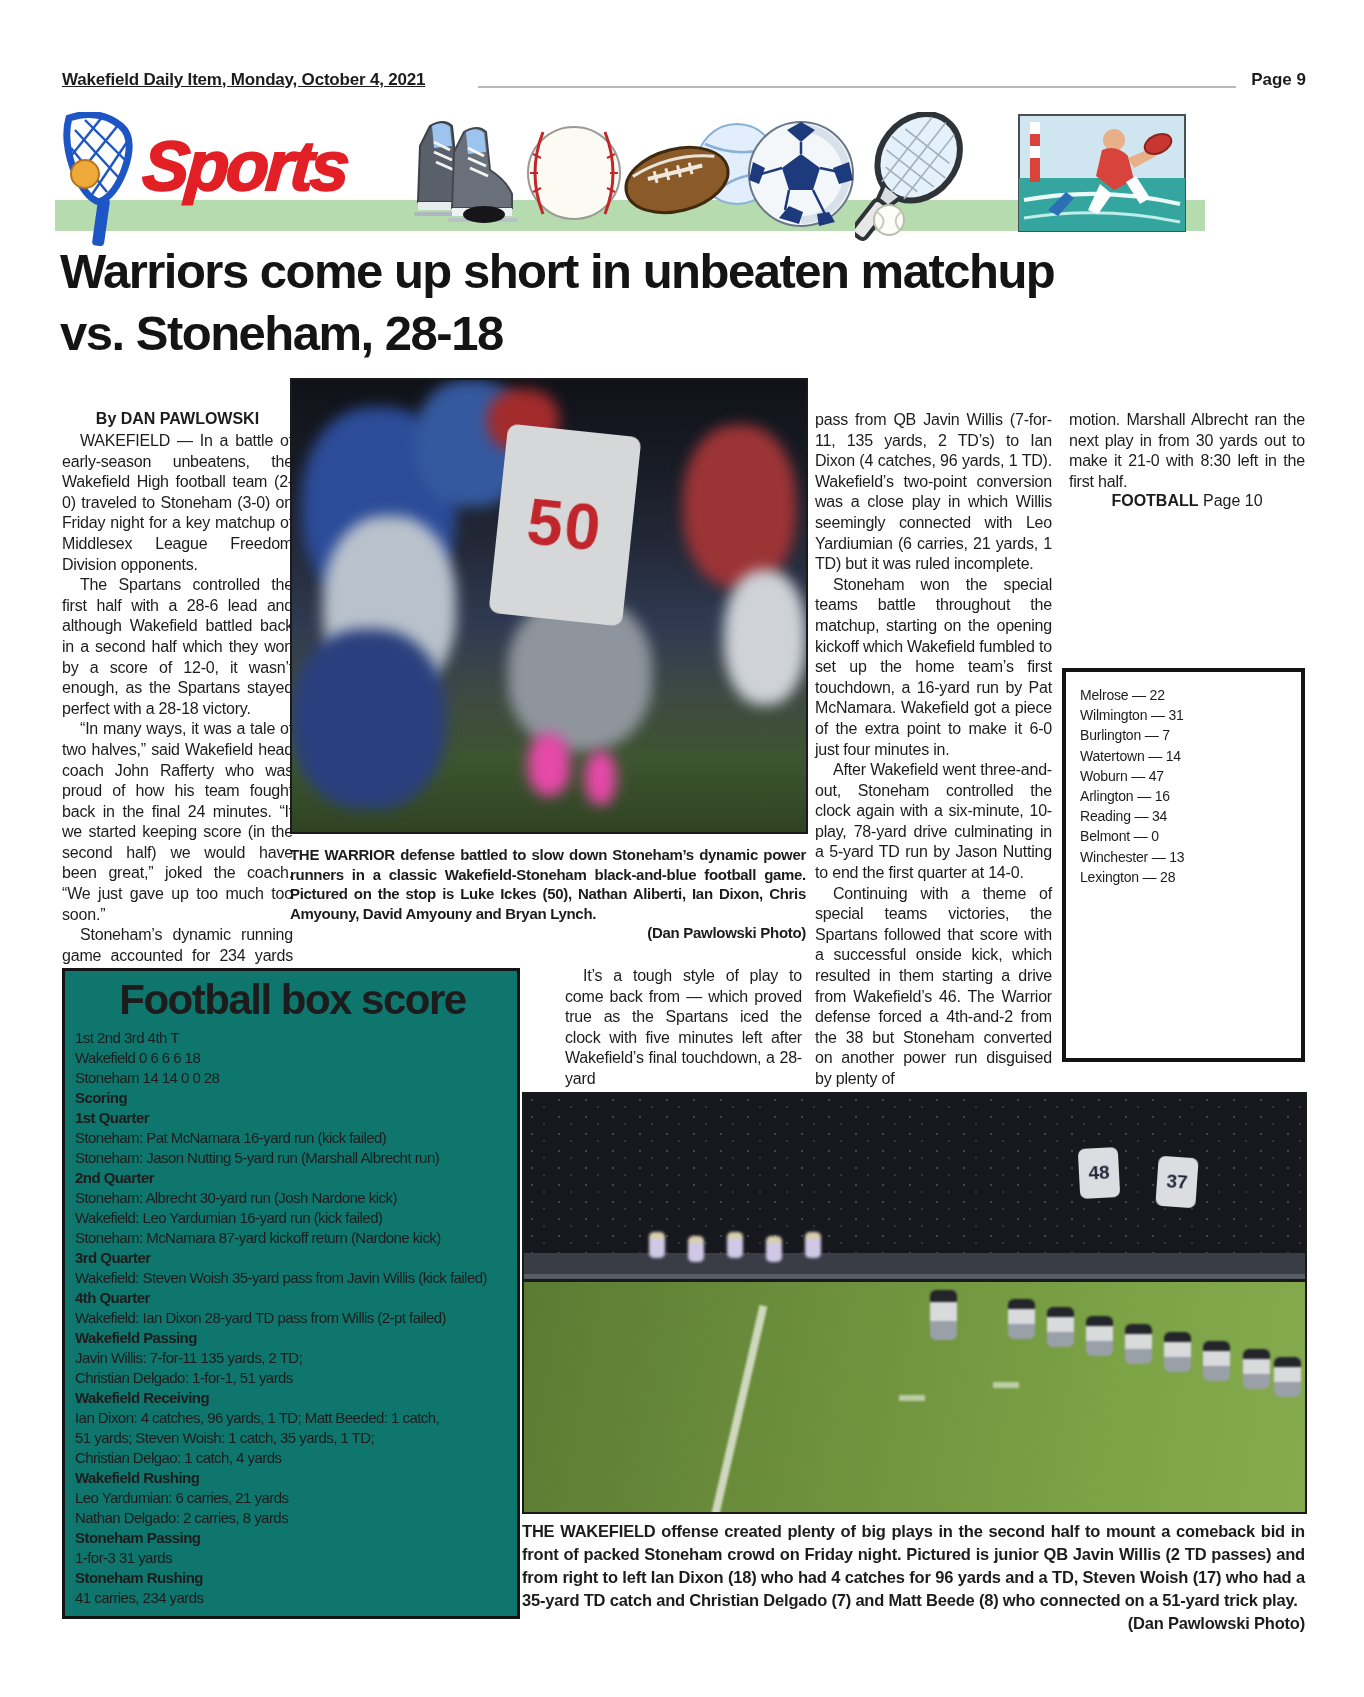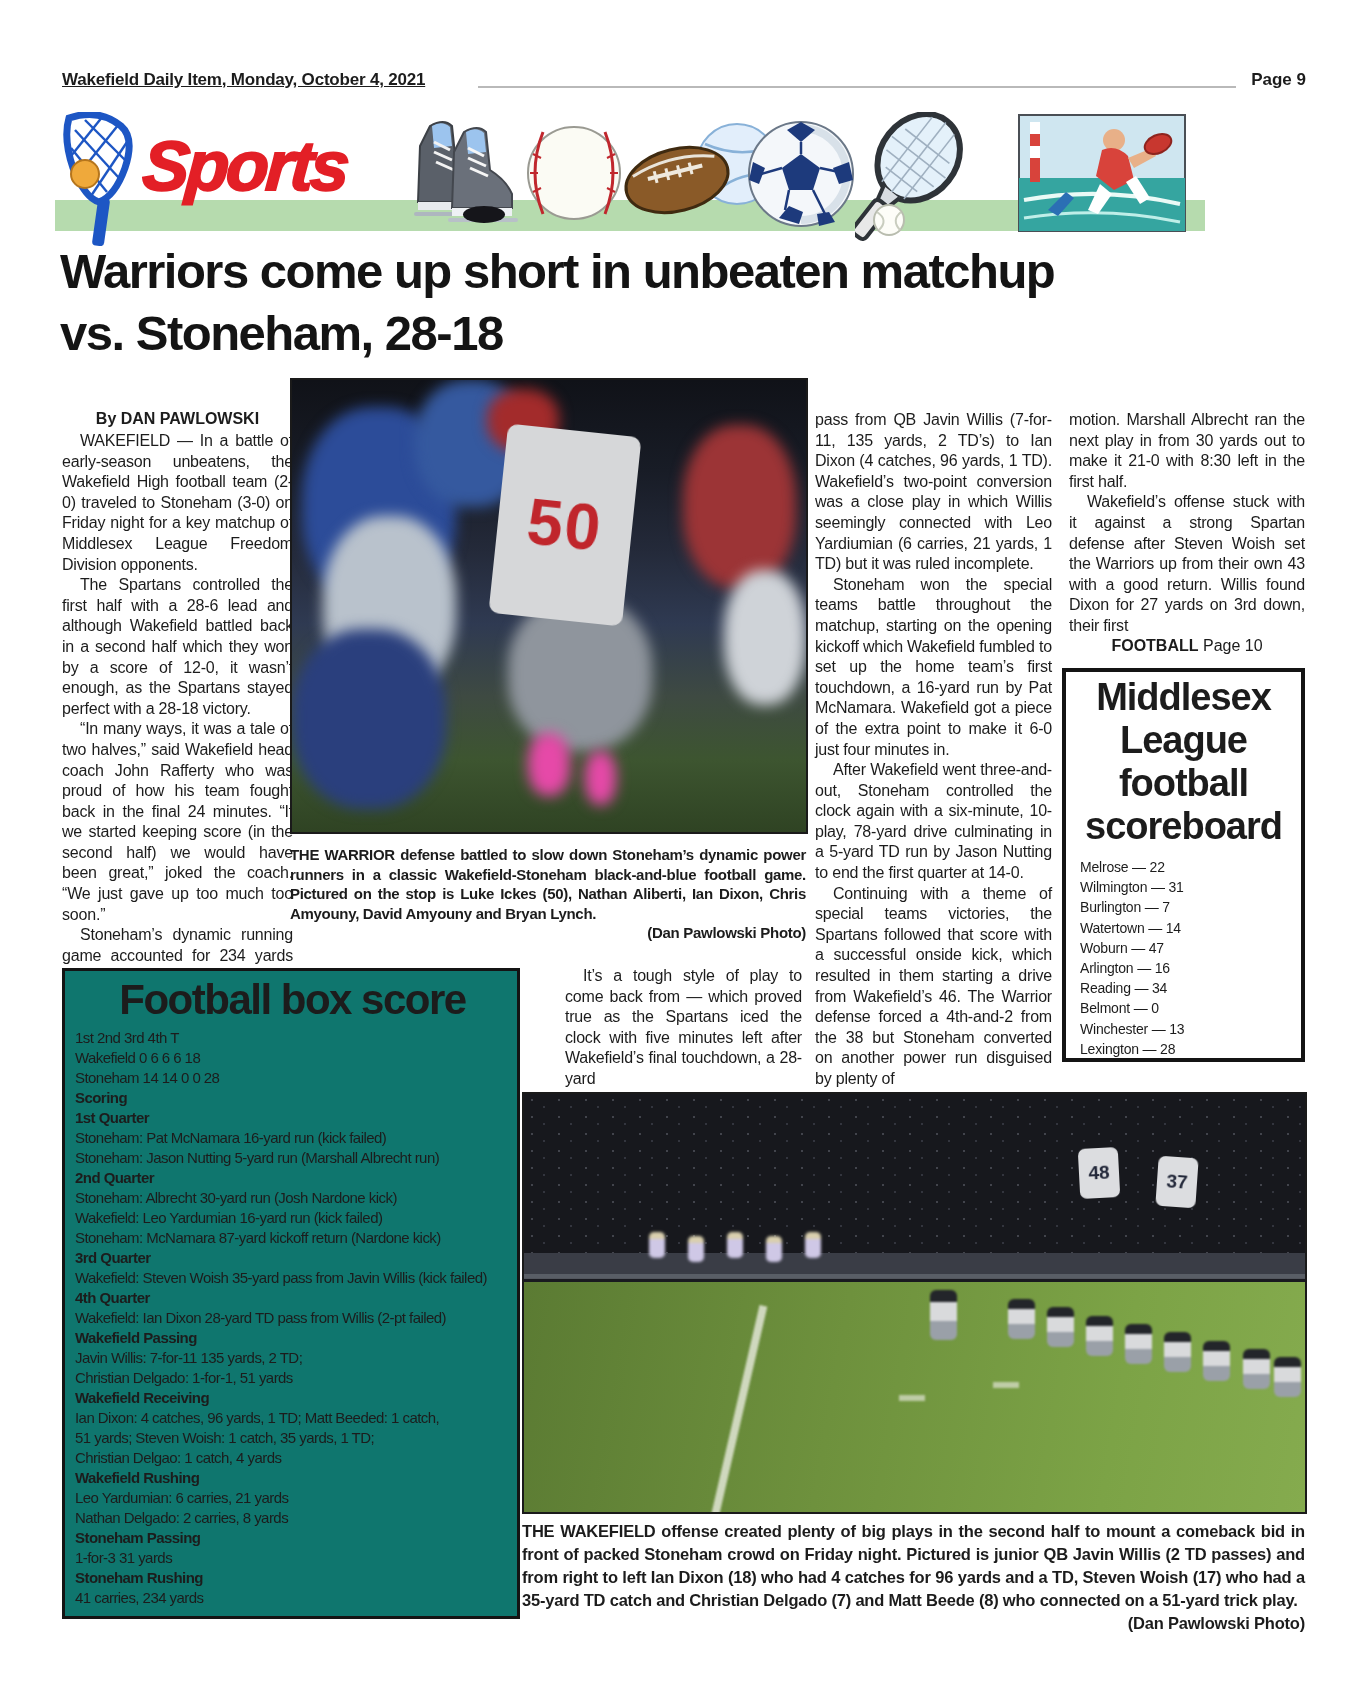--- a/index.html
+++ b/index.html
@@ -272,29 +272,27 @@
   <p class="para">pass from QB Javin Willis (7-for-11, 135 yards, 2 TD’s) to Ian Dixon (4 catches, 96 yards, 1 TD). Wakefield’s two-point conversion was a close play in which Willis seemingly connected with Leo Yardiumian (6 carries, 21 yards, 1 TD) but it was ruled incomplete.</p>
       <p class="para">Stoneham won the special teams battle throughout the matchup, starting on the opening kickoff which Wakefield fumbled to set up the home team’s first touchdown, a 16-yard run by Pat McNamara. Wakefield got a piece of the extra point to make it 6-0 just four minutes in.</p>
       <p class="para">After Wakefield went three-and-out, Stoneham controlled the clock again with a six-minute, 10-play, 78-yard drive culminating in a 5-yard TD run by Jason Nutting to end the first quarter at 14-0.</p>
       <p class="para">Continuing with a theme of special teams victories, the Spartans followed that score with a successful onside kick, which resulted in them starting a drive from Wakefield’s 46. The Warrior defense forced a 4th-and-2 from the 38 but Stoneham converted on another power run disguised by plenty of</p>
     </div>
 
   <div class="col col5">
     <div class="cont">
 
     <p class="para">motion. Marshall Albrecht ran the next play in from 30 yards out to make it 21-0 with 8:30 left in the first half.</p>
-        <p class="para">Wakefield’s offense stuck with it against a strong Spartan defense after Steven Woish set the Warriors up from their own 43 with a good return. Willis found Dixon for 27 yards on 3rd down, their first</p>
       </div>
     <div class="jump">
       <span class="jb">FOOTBALL</span><span> Page 10</span>
     </div>
   </div>
 
   <div class="scorebox">
-    <div class="sb-title">Middlesex League football scoreboard</div>
     <div class="sb-teams">
 
     <div class="sb-team">Melrose — 22</div>
         <div class="sb-team">Wilmington — 31</div>
         <div class="sb-team">Burlington — 7</div>
         <div class="sb-team">Watertown — 14</div>
         <div class="sb-team">Woburn — 47</div>
         <div class="sb-team">Arlington — 16</div>
         <div class="sb-team">Reading — 34</div>
         <div class="sb-team">Belmont — 0</div>

